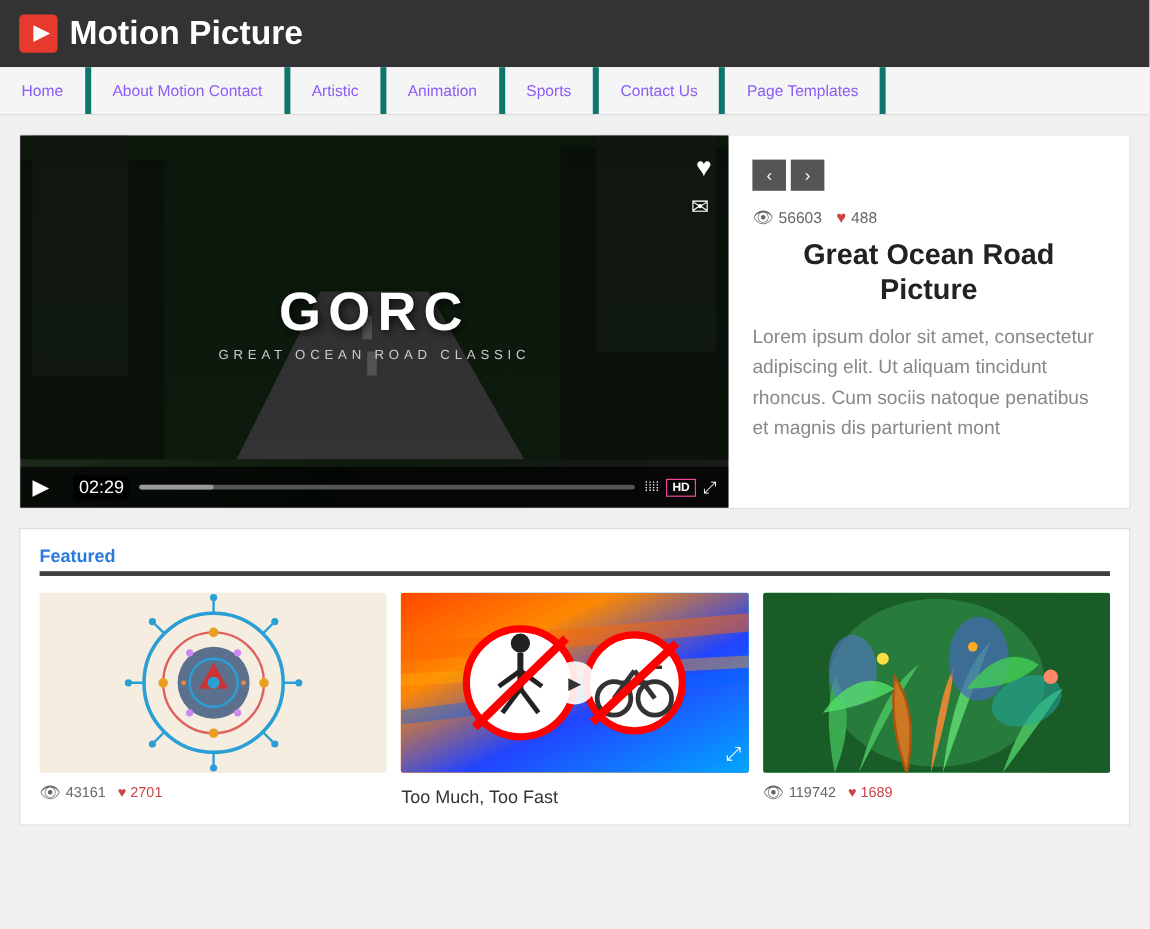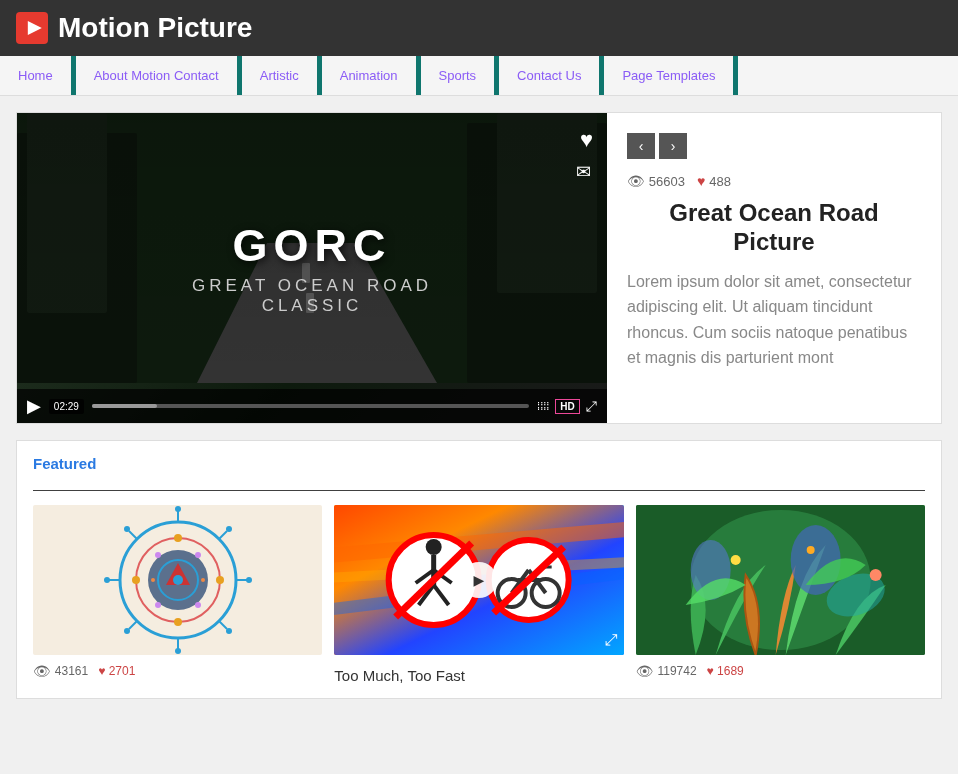--- a/index.html
+++ b/index.html
@@ -93,21 +93,21 @@
       color: white;
     }
     .road-text .gorc {
       font-size: 45px;
       font-weight: 700;
       letter-spacing: 6px;
       color: white;
       text-shadow: 2px 2px 8px rgba(0,0,0,0.8);
     }
     .road-text .subtitle {
-      font-size: 17px;
+      font-size: 11px;
       letter-spacing: 4px;
       color: #ccc;
       margin-top: 4px;
     }
     
     .video-heart {
       position: absolute;
       top: 14px;
       right: 14px;
       color: white;
@@ -136,23 +136,24 @@
       gap: 8px;
     }
     .play-btn {
       color: white;
       font-size: 18px;
       cursor: pointer;
     }
     .time-badge {
       background: rgba(0,0,0,0.8);
       color: white;
-      font-size: 10px;
+      font-size: 15px;
       padding: 2px 5px;
       border-radius: 2px;
+      margin-left: 12px;
     }
     .progress-bar {
       flex: 1;
       height: 4px;
       background: #555;
       border-radius: 2px;
       position: relative;
     }
     .progress-fill {
       width: 15%;
@@ -232,22 +233,22 @@
     .featured-section {
       background: white;
       border: 1px solid #ddd;
       padding: 14px 16px;
     }
     .featured-label {
       font-size: 15px;
       color: #2a7ae2;
       font-weight: bold;
       margin-bottom: 14px;
-      padding-bottom: 18px;
-      border-bottom: 1px solid #404040;
+      padding-bottom: 4px;
+      border-bottom: 4px solid #404040;
     }
     .featured-grid {
       display: flex;
       gap: 12px;
     }
     .featured-item {
       flex: 1;
       cursor: pointer;
     }
     .featured-thumb {

